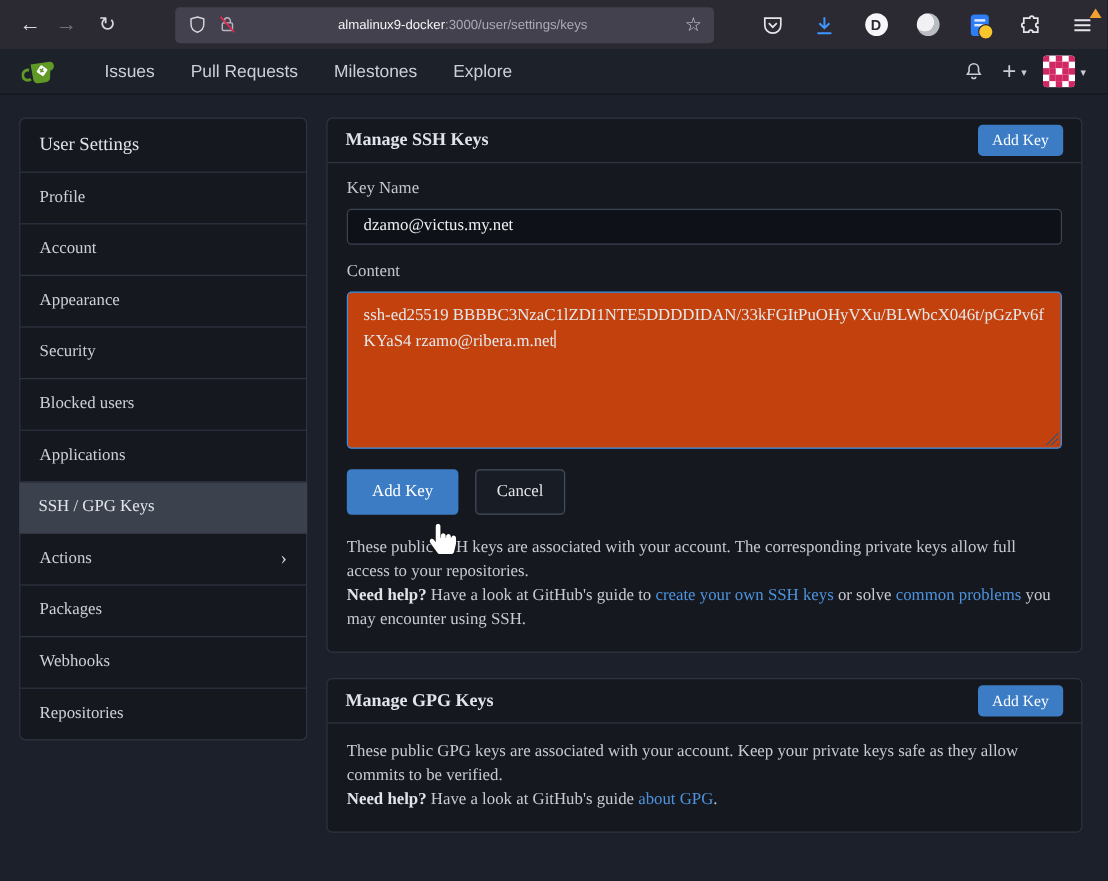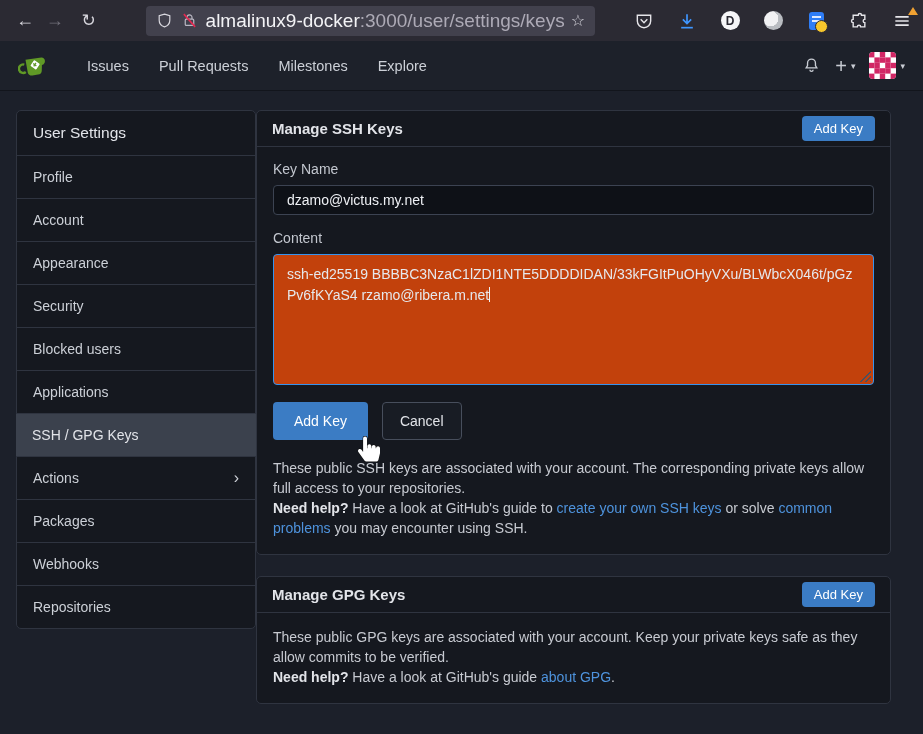--- a/index.html
+++ b/index.html
@@ -8,49 +8,49 @@
 
   
   .toolbar { height:41px; background:#2b2a33; display:flex; align-items:center; padding:0 10px; }
   .nav-btn { width:32px; height:28px; display:flex; align-items:center; justify-content:center;
     color:#d8d7de; font-size:18px; border-radius:4px; }
   .nav-btn.disabled { color:#6f6e78; }
   .nav-btn.reload { font-size:17px; margin-left:4px; }
   .urlbar { margin-left:42px; width:475px; height:30px; background:#42414d; border-radius:4px;
     display:flex; align-items:center; padding:0 10px; }
   .urlbar .chip { display:flex; align-items:center; margin-right:8px; }
-  .url-text { font-size:19px; color:#f3f3f6; white-space:nowrap; flex:1;text-align:center; }
+  .url-text { font-size:11px; color:#f3f3f6; white-space:nowrap; flex:1;text-align:center; }
   .url-text .path { color:#adaab6; }
   .star { color:#d3d2da; font-size:16px; margin-left:6px; }
   .ext-area { display:flex; align-items:center; margin-left:38px; gap:21px; }
   .ext { width:22px; height:22px; display:flex; align-items:center; justify-content:center; position:relative; }
   .circle-d { width:19px; height:19px; border-radius:50%; background:#f6f6f8; color:#2b2a33;
     font-weight:bold; font-size:12px; display:flex; align-items:center; justify-content:center; }
   .circle-gray { width:19px; height:19px; border-radius:50%;
     background: radial-gradient(circle at 35% 40%, #f1f1f3 0 45%, #b9bcc1 46% 100%); }
   .doc-blue { width:15px; height:18px; background:#2f7df6; border-radius:3px; position:relative; }
   .doc-blue::before { content:""; position:absolute; left:3px; top:4px; width:9px; height:2px; background:#dfeaff; box-shadow:0 4px 0 #dfeaff; }
   .doc-blue::after { content:""; position:absolute; right:-4px; bottom:-3px; width:11px; height:11px;
     border-radius:50%; background:#f7c62c; border:1px solid #2b2a33; }
   .menu-badge { position:absolute; top:-3px; right:-5px; width:0; height:0;
     border-left:5px solid transparent; border-right:5px solid transparent; border-bottom:8px solid #f0a132; }
 
   
-  .gnav { height:50px; background:#1d212a; display:flex; align-items:center; padding:0 18px; border-bottom:1px solid #12151c; }
+  .gnav { height:38px; background:#1d212a; display:flex; align-items:center; padding:0 18px; border-bottom:1px solid #12151c; }
   .gnav .logo { width:32px; height:30px; margin-right:22px; }
   .gnav a.navlink { color:#ccd0d7; font-size:14.5px; text-decoration:none; padding:0 15px; }
   .gnav .spacer { flex:1; }
   .gnav .right { display:flex; align-items:center; gap:14px; }
   .icon-btn { color:#c9cdd4; display:flex; align-items:center; gap:4px; }
   .caret { font-size:9px; color:#c9cdd4; }
   .plus { font-size:20px; color:#c9cdd4; line-height:1; }
   .avatar { width:27px; height:27px; border-radius:4px; overflow:hidden; }
 
   
-  .content { display:flex; padding:19px 32px 0 16px; }
+  .content { display:flex; gap:16px; padding:19px 21px 0 16px;font-family:Liberation Serif, serif; }
   .panel { background:#15181f; border:1px solid #2f3440; border-radius:5px; }
 
   
   .sidebar { width:240px; align-self:flex-start; }
   .sb-title { padding:13px 16px; font-size:15.5px; color:#e2e4e9; border-bottom:1px solid #2f3440; }
   .sb-item { padding:13px 16px; font-size:14px; color:#ccd0d7; border-bottom:1px solid #2f3440;
     display:flex; align-items:center; justify-content:space-between; cursor:pointer; }
   .sb-item:last-child { border-bottom:none; }
   .sb-item.active { background:#3b414d; color:#e2e4e9; margin:0 -1px; }
   .sb-chevron { font-size:16px; color:#ccd0d7; line-height:1; }

